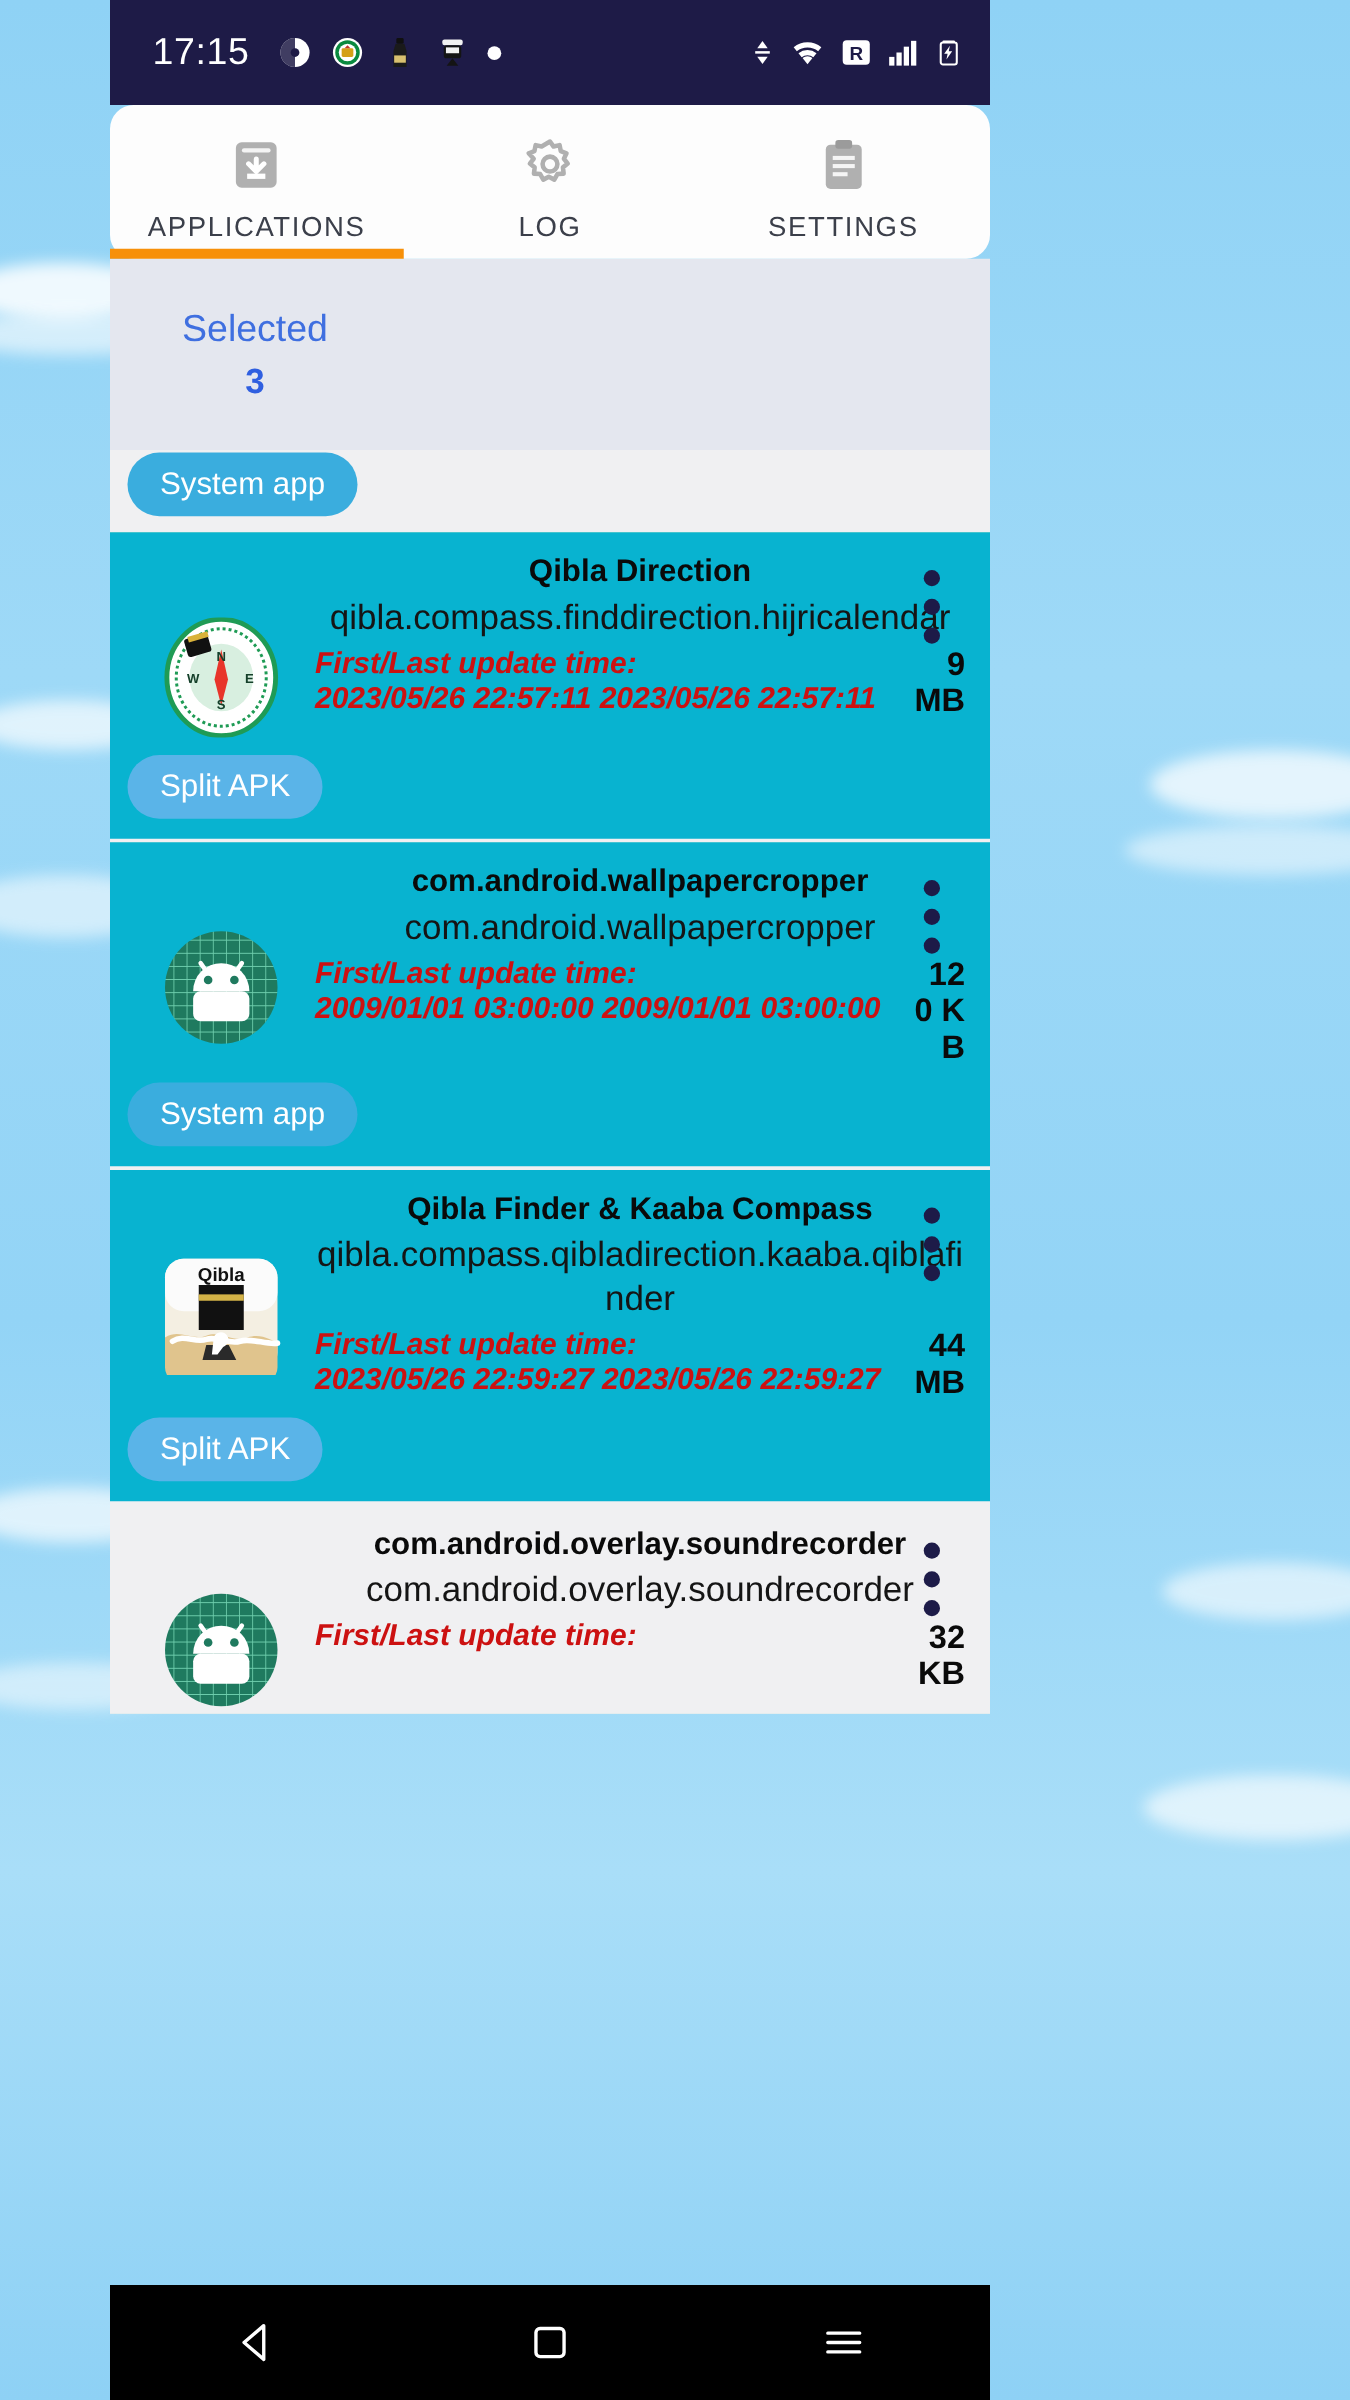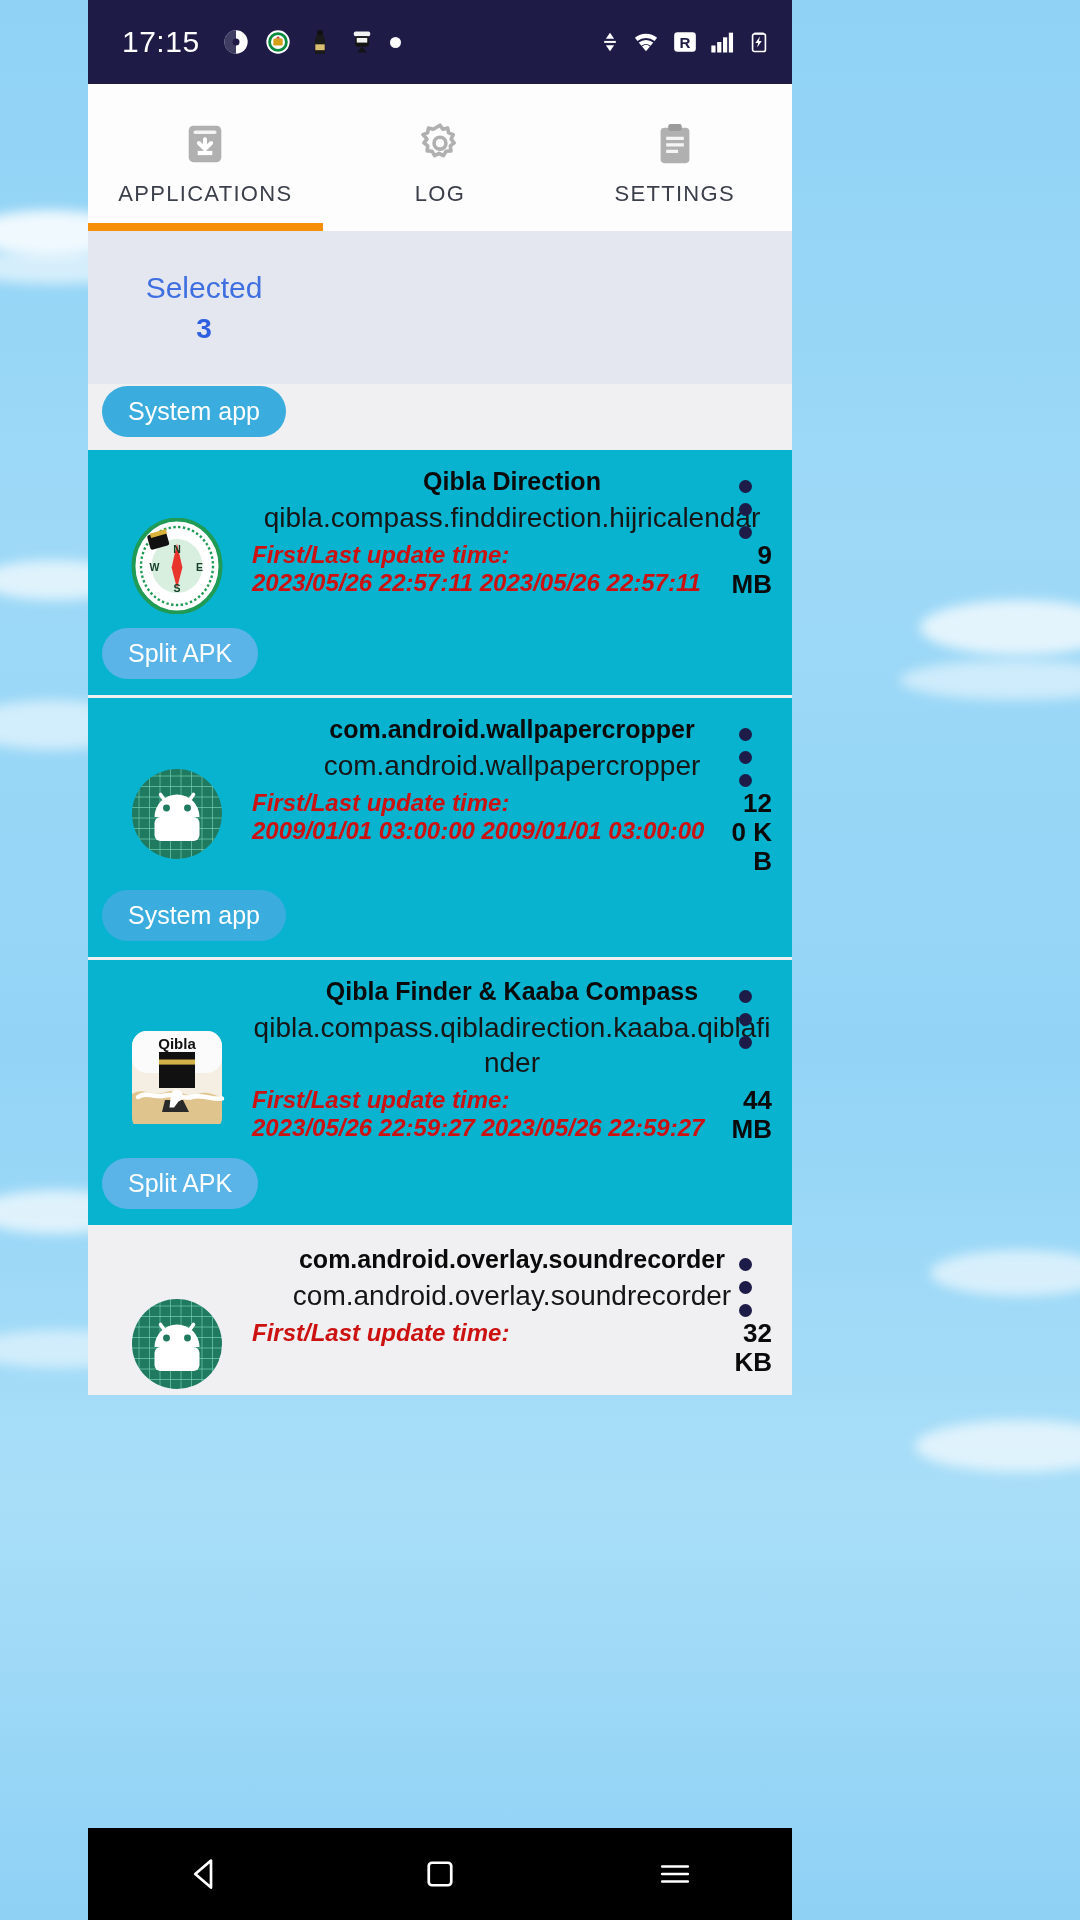--- a/index.html
+++ b/index.html
@@ -62,22 +62,23 @@
   .status-left-icons { display: flex; align-items: center; gap: 14px; margin-left: 22px; }
   .sicon { width: 28px; height: 28px; display: block; }
   .status-spacer { flex: 1 1 auto; }
   .status-right-icons { display: flex; align-items: center; gap: 10px; }
   .dot-icon { width: 11px; height: 11px; border-radius: 50%; background: #fff; display:block; }
 
   
   .tabbar {
     background: #fdfdfd;
     display: flex;
-    height: 147px;
+    height: 123px;
     position: relative;
+    border-radius: 19px;
   }
   .tab {
     flex: 1 1 0;
     display: flex;
     flex-direction: column;
     align-items: center;
     justify-content: center;
     gap: 14px;
     padding-top: 12px;
   }

